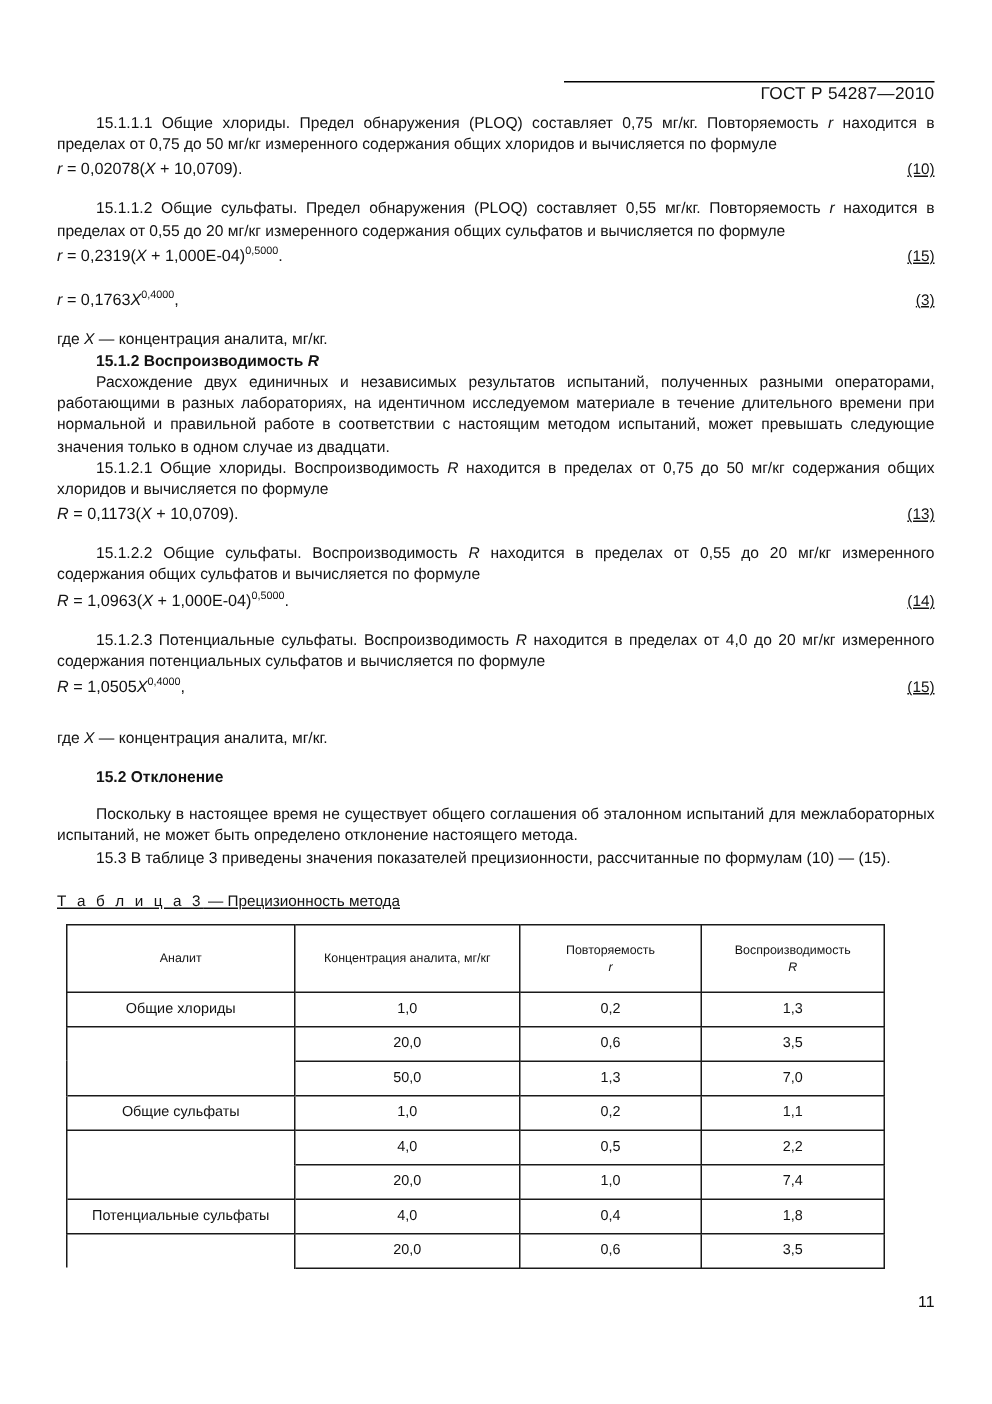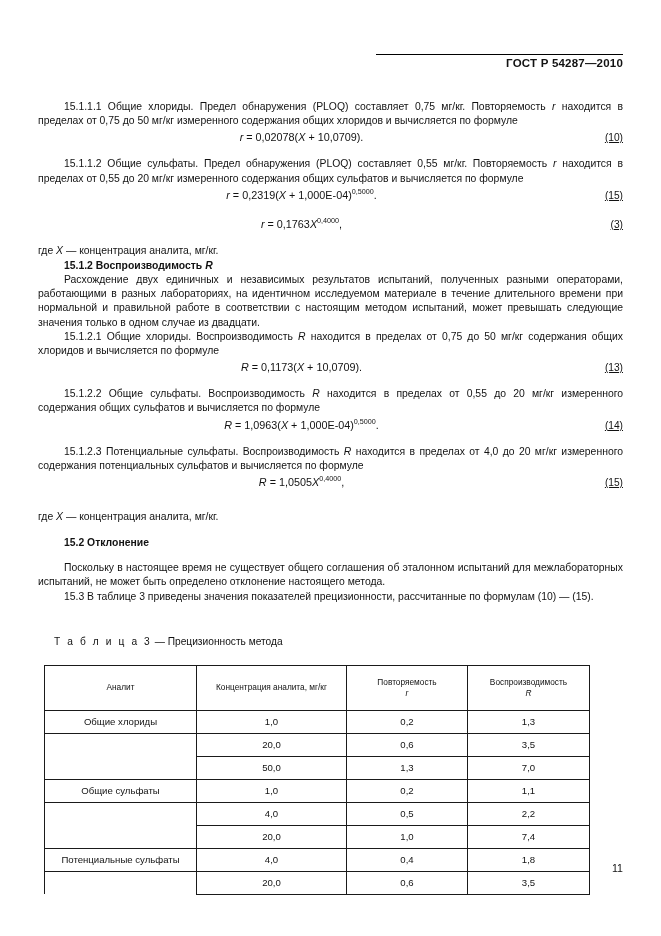--- a/index.html
+++ b/index.html
@@ -30,29 +30,29 @@
     left: 338px;
     right: 0px;
     top: 0px;
     border-top: 1.5px solid #000;
   }
   .doc-header .gost-title {
     position: absolute;
     right: 0;
     top: 3px;
     font-size: 11.5px;
-    font-weight: bold;
+    font-weight: normal;
     letter-spacing: 0.2px;
     white-space: nowrap;
   }
 
   
   .body {
     position: absolute;
-    top: 100px;
+    top: 76px;
     left: 38px;
     width: 585px;
   }
   p.para {
     margin: 0 0 0 0;
     font-size: 10.4px;
     line-height: 14.2px;
     text-align: justify;
     text-justify: inter-word;
     hyphens: manual;
@@ -73,21 +73,21 @@
   .formula-row {
     position: relative;
     width: 100%;
     height: 22px;
   }
   .formula {
     position: absolute;
     left: 0;
     right: 0;
     top: 3px;
-    text-align: center;
+    text-align: left;
     font-size: 10.8px;
     white-space: nowrap;
   }
   .formula .it { font-style: italic; }
   .formula sup {
     font-size: 7.2px;
     vertical-align: super;
     line-height: 0;
   }
   .fnum {
@@ -105,24 +105,25 @@
     font-size: 10.4px;
     font-weight: bold;
     margin: 0;
     padding-left: 26px;
     line-height: 15px;
   }
 
   
   .table-caption {
     font-size: 10.2px;
-    margin: 16px;
+    margin: 0;
     padding: 0;
     line-height: 14px;
     white-space: nowrap;
+    text-decoration: underline;
   }
   .table-caption .sp {
     letter-spacing: 2.1px;
   }
 
   
   table.prec {
     border-collapse: collapse;
     width: 545px;
     margin-top: 7px;

